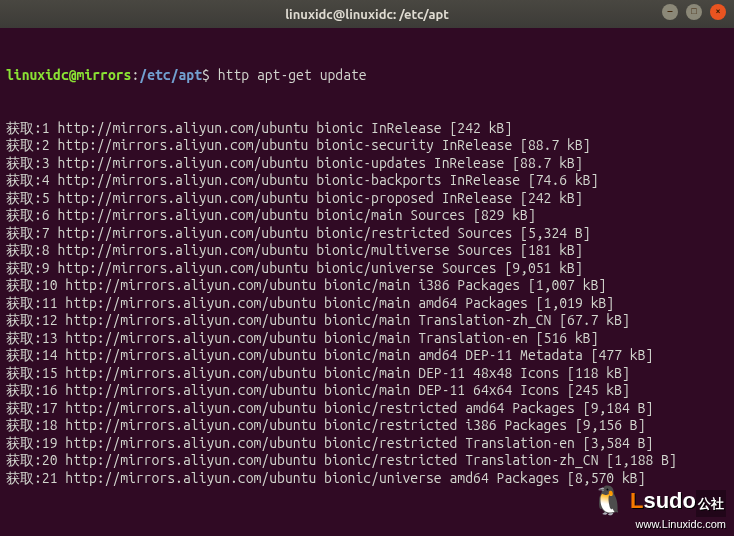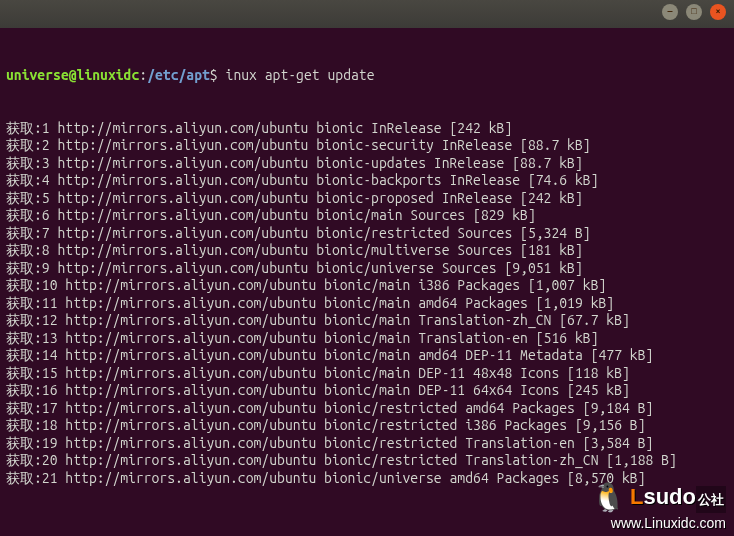--- a/index.html
+++ b/index.html
@@ -75,35 +75,36 @@
     font-size: 28px;
   }
   .linux-text {
     font-weight: bold;
     font-size: 22px;
     color: #fff;
     text-shadow: 1px 1px 0 #000;
   }
   .linux-text .orange { color: #f57900; }
   .cn-text { font-size: 13px; color: #fff; background: rgba(0,0,0,0.3); padding: 6px 2px; }
-  .wm-url { font-size: 14px; color: #fff; text-shadow: 1px 1px 0 #000; }
+  .wm-url { font-size: 11px; color: #fff; text-shadow: 1px 1px 0 #000; }
 </style>
 </head>
 <body>
 
 <div class="titlebar">
+  <span>linuxidc@linuxidc: /etc/apt</span>
   <div class="window-controls">
     <div class="win-btn btn-min">‒</div>
     <div class="win-btn btn-max">□</div>
     <div class="win-btn btn-close">×</div>
   </div>
 </div>
 
 <div class="terminal-body">
-  <span class="line"><span class="green bold">universe@linuxidc</span><span class="white">:</span><span class="blue bold">/etc/apt</span><span class="white">$ </span><span class="white">inux apt-get update</span></span>
+  <span class="line"><span class="green bold">linuxidc@mirrors</span><span class="white">:</span><span class="blue bold">/etc/apt</span><span class="white">$ </span><span class="white">http apt-get update</span></span>
   <div id="output-lines"><span class="line white">获取:1 http://mirrors.aliyun.com/ubuntu bionic InRelease [242 kB]</span><span class="line white">获取:2 http://mirrors.aliyun.com/ubuntu bionic-security InRelease [88.7 kB]</span><span class="line white">获取:3 http://mirrors.aliyun.com/ubuntu bionic-updates InRelease [88.7 kB]</span><span class="line white">获取:4 http://mirrors.aliyun.com/ubuntu bionic-backports InRelease [74.6 kB]</span><span class="line white">获取:5 http://mirrors.aliyun.com/ubuntu bionic-proposed InRelease [242 kB]</span><span class="line white">获取:6 http://mirrors.aliyun.com/ubuntu bionic/main Sources [829 kB]</span><span class="line white">获取:7 http://mirrors.aliyun.com/ubuntu bionic/restricted Sources [5,324 B]</span><span class="line white">获取:8 http://mirrors.aliyun.com/ubuntu bionic/multiverse Sources [181 kB]</span><span class="line white">获取:9 http://mirrors.aliyun.com/ubuntu bionic/universe Sources [9,051 kB]</span><span class="line white">获取:10 http://mirrors.aliyun.com/ubuntu bionic/main i386 Packages [1,007 kB]</span><span class="line white">获取:11 http://mirrors.aliyun.com/ubuntu bionic/main amd64 Packages [1,019 kB]</span><span class="line white">获取:12 http://mirrors.aliyun.com/ubuntu bionic/main Translation-zh_CN [67.7 kB]</span><span class="line white">获取:13 http://mirrors.aliyun.com/ubuntu bionic/main Translation-en [516 kB]</span><span class="line white">获取:14 http://mirrors.aliyun.com/ubuntu bionic/main amd64 DEP-11 Metadata [477 kB]</span><span class="line white">获取:15 http://mirrors.aliyun.com/ubuntu bionic/main DEP-11 48x48 Icons [118 kB]</span><span class="line white">获取:16 http://mirrors.aliyun.com/ubuntu bionic/main DEP-11 64x64 Icons [245 kB]</span><span class="line white">获取:17 http://mirrors.aliyun.com/ubuntu bionic/restricted amd64 Packages [9,184 B]</span><span class="line white">获取:18 http://mirrors.aliyun.com/ubuntu bionic/restricted i386 Packages [9,156 B]</span><span class="line white">获取:19 http://mirrors.aliyun.com/ubuntu bionic/restricted Translation-en [3,584 B]</span><span class="line white">获取:20 http://mirrors.aliyun.com/ubuntu bionic/restricted Translation-zh_CN [1,188 B]</span><span class="line white">获取:21 http://mirrors.aliyun.com/ubuntu bionic/universe amd64 Packages [8,570 kB]</span></div>
 </div>
 
 <div class="watermark">
   <div class="wm-top">
     <span class="penguin">🐧</span>
     <span class="linux-text"><span class="orange">L</span><span>sudo</span><span class="cn-text">公社</span></span>
   </div>
   <div class="wm-url">www.Linuxidc.com</div>
 </div>

